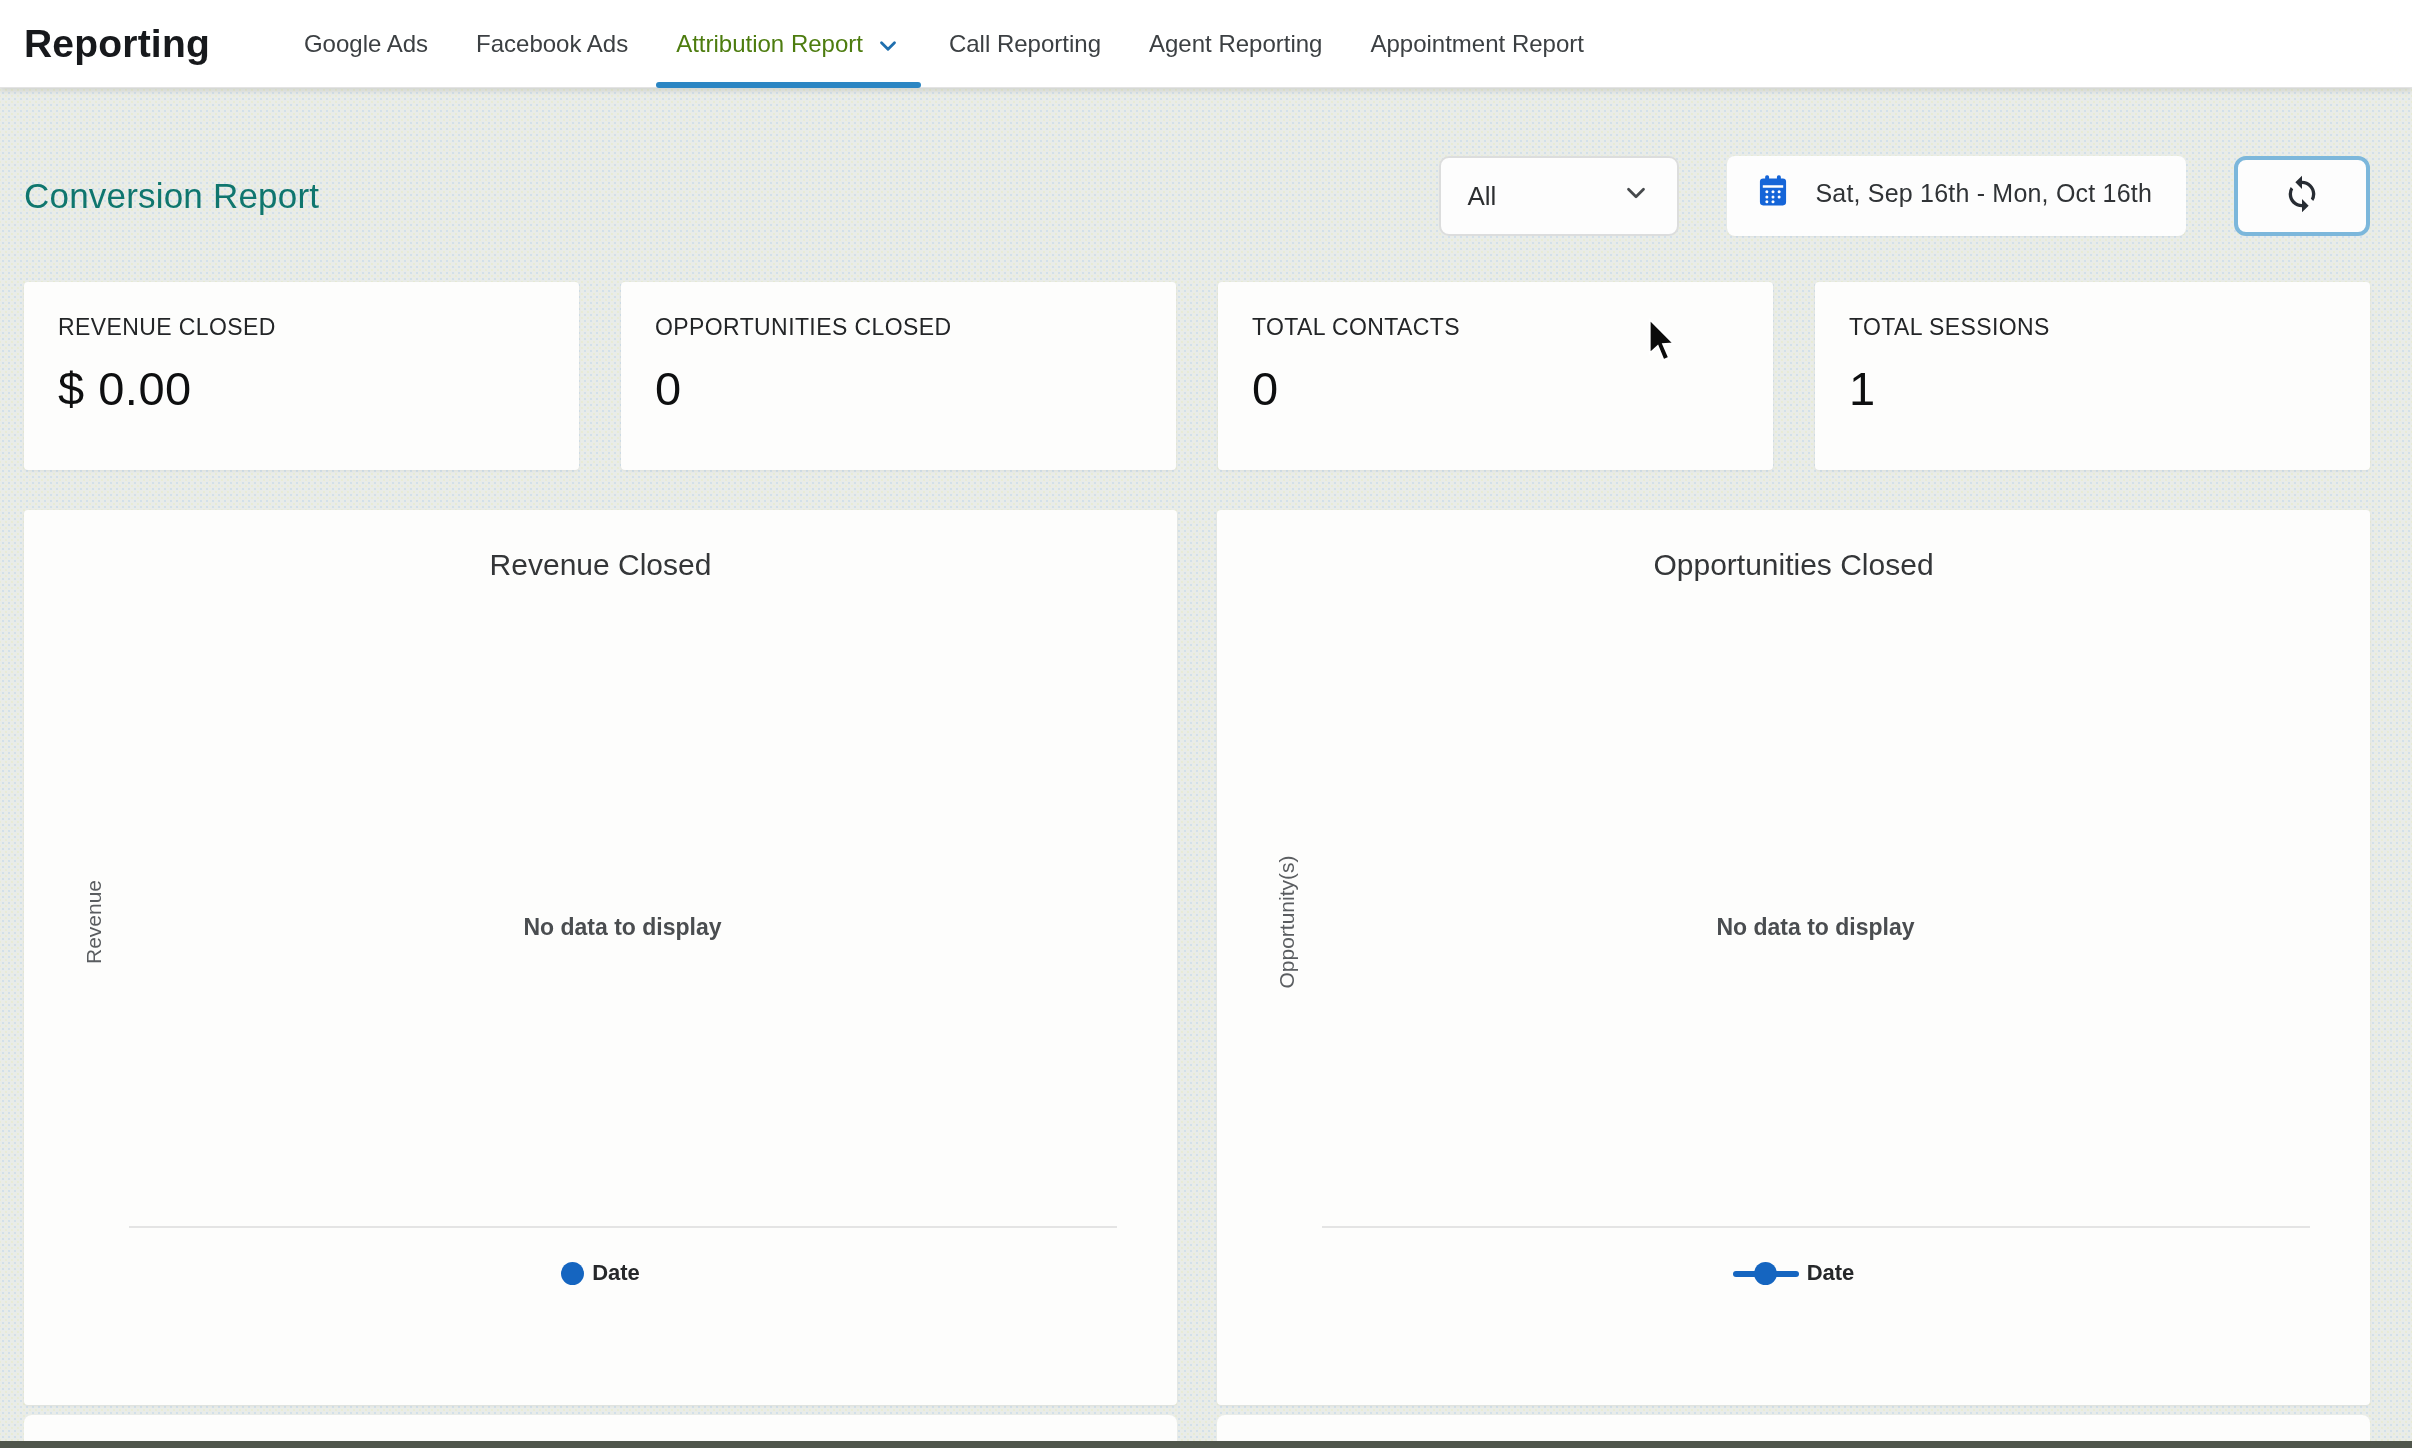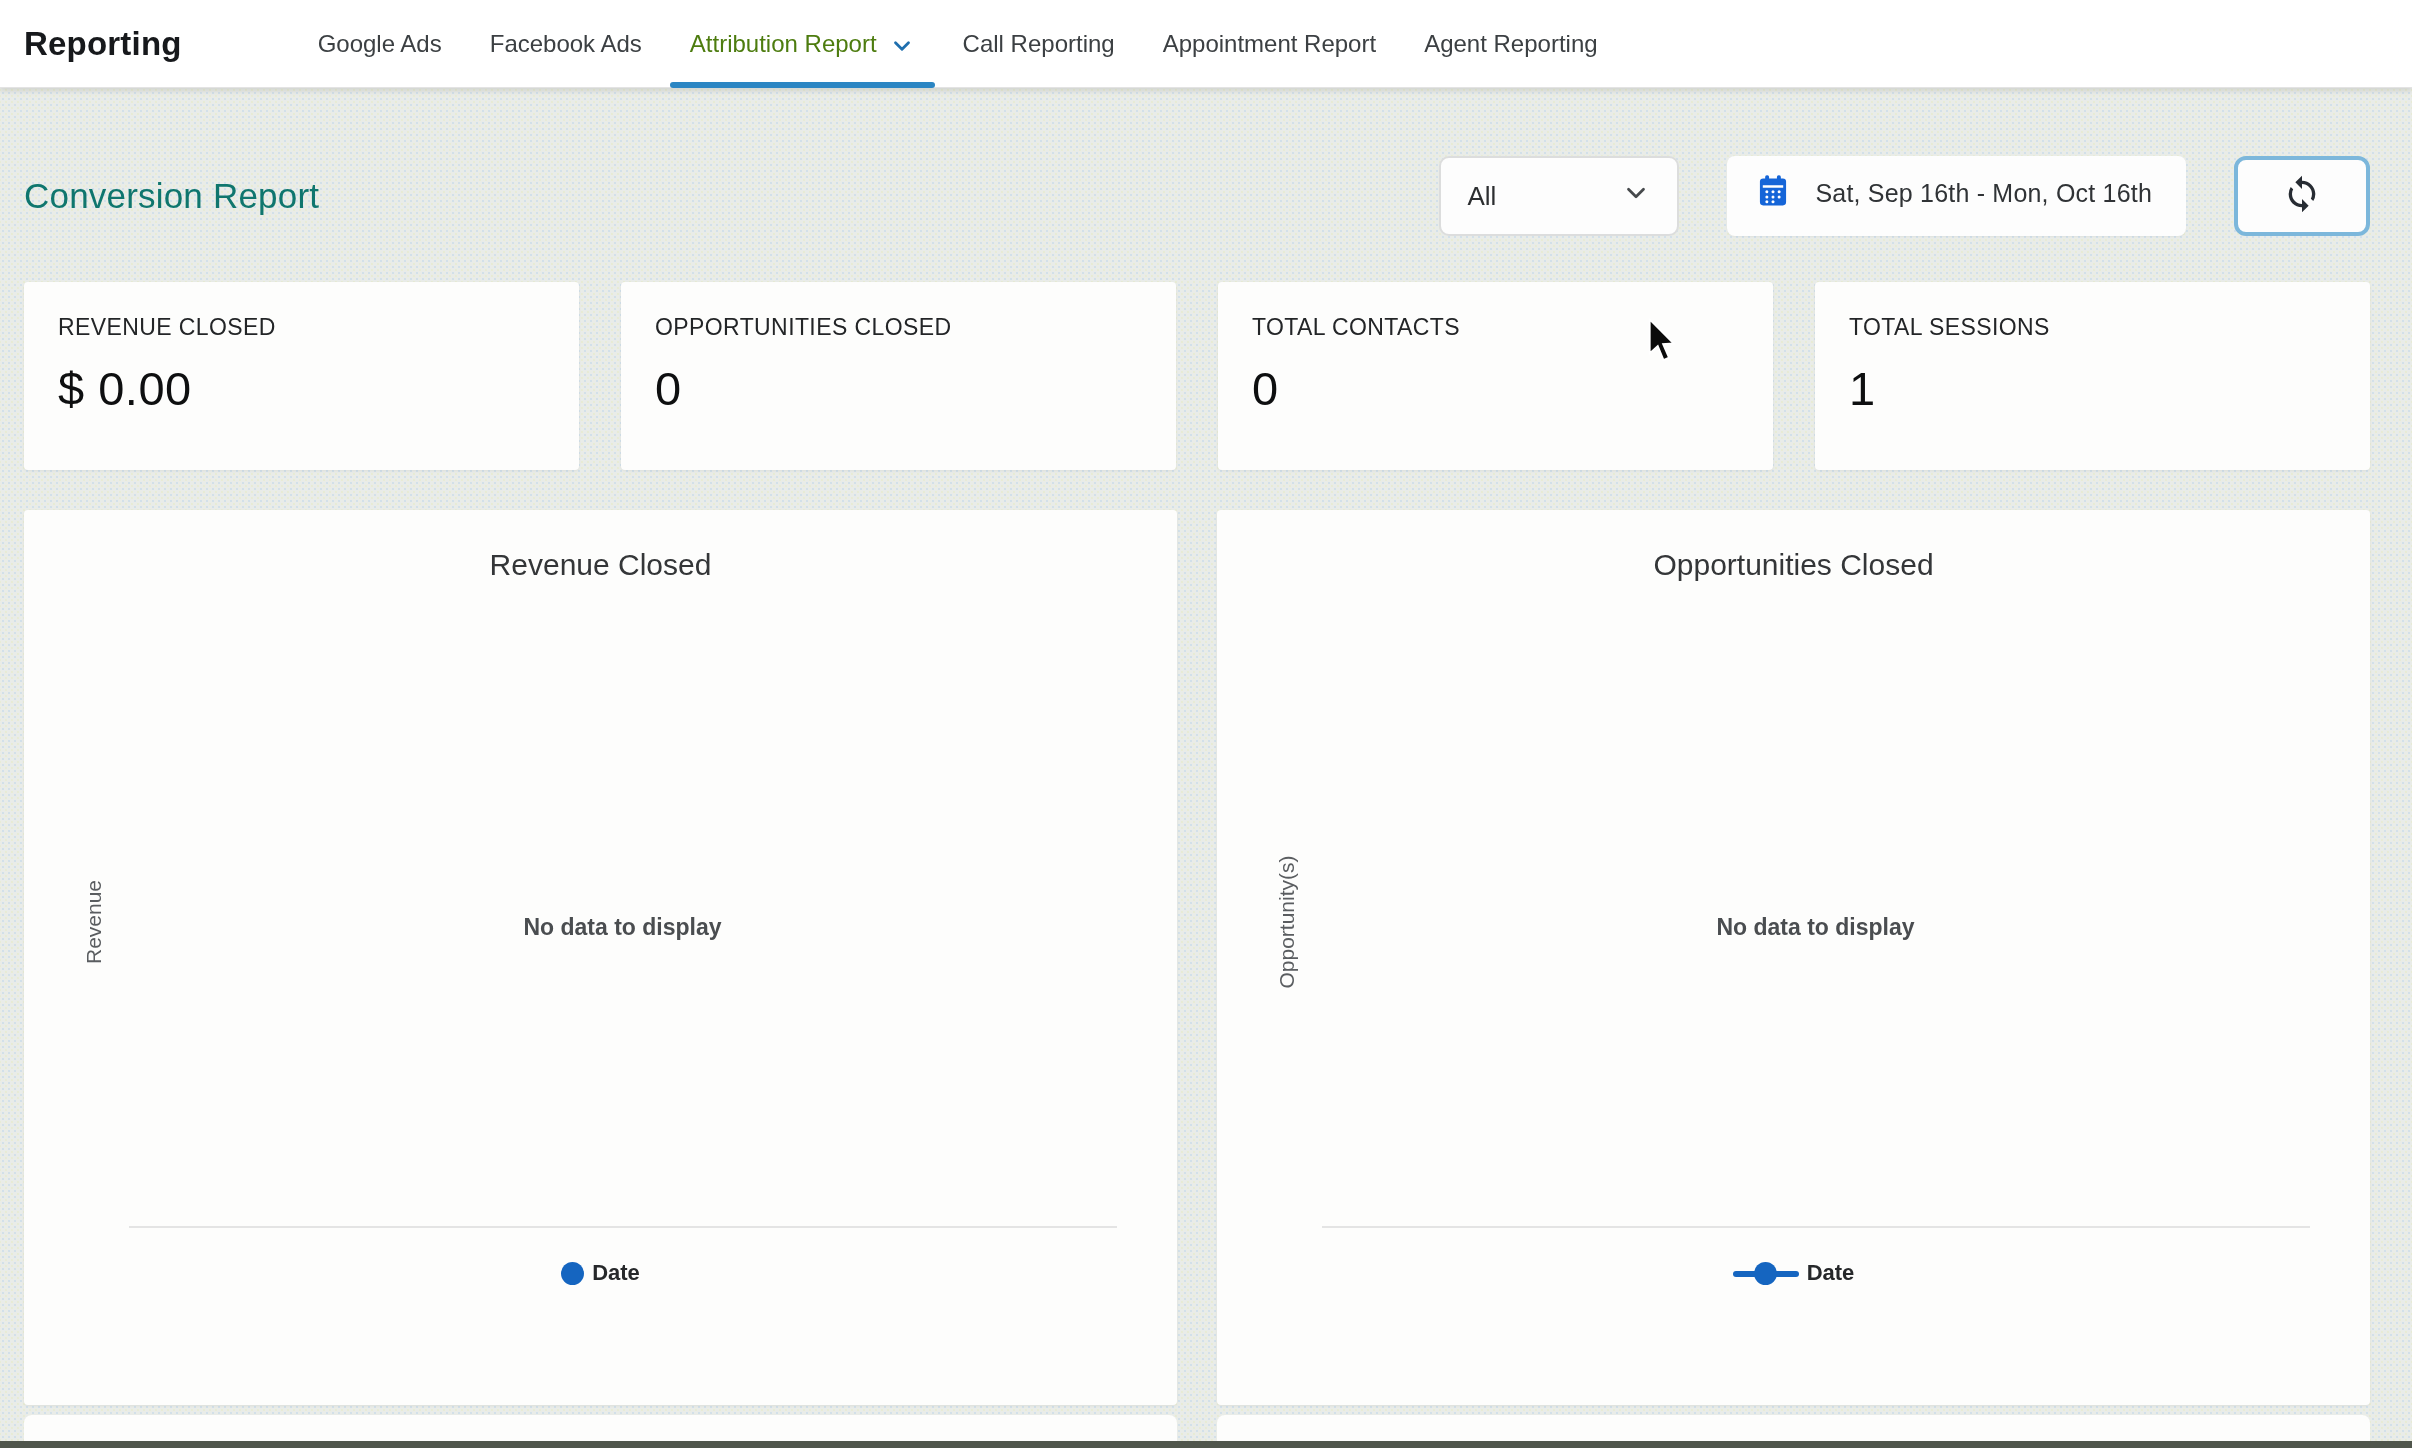--- a/index.html
+++ b/index.html
@@ -18,21 +18,21 @@
 
   
   .topnav {
     height:88px; background:#fff;
     display:flex; align-items:center;
     padding-left:24px;
     border-bottom:1px solid #e3e3e3;
     box-shadow:0 3px 5px rgba(0,0,0,.10);
     position:relative; z-index:5;
   }
-  .brand { font-size:33px; font-weight:700; color:#17191c; margin-right:112px; letter-spacing:.2px; }
+  .brand { font-size:39px; font-weight:700; color:#17191c; margin-right:70px; letter-spacing:.2px; }
   .tab {
     font-size:24px; font-weight:500; color:#3c4043;
     height:88px; display:flex; align-items:center; gap:12px;
     margin:0 24px; position:relative; cursor:pointer; white-space:nowrap;
   }
   .tab.active { color:#4d7c0f; }
   .tab.active::after {
     content:""; position:absolute; left:-20px; right:-20px; bottom:0;
     height:6px; background:#2b86c3; border-radius:4px;
   }
@@ -135,24 +135,24 @@
     <span class="chev">
       <svg width="26" height="26" viewBox="0 0 24 24" fill="none" stroke="#1f6fae" stroke-width="2.6" stroke-linecap="round" stroke-linejoin="round">
           <polyline points="6 9 12 15 18 9"></polyline>
         </svg>
     </span>
   </div>
   <div class="tab">
     <span>Call Reporting</span>
   </div>
   <div class="tab">
+    <span>Agent Reporting</span>
+  </div>
+  <div class="tab">
     <span>Appointment Report</span>
-  </div>
-  <div class="tab">
-    <span>Agent Reporting</span>
   </div>
 </div>
 
 <div class="page">
 
   <div class="header-row">
     <div class="page-title">Conversion Report</div>
 
     <div class="controls">
       <div class="filter-select">

